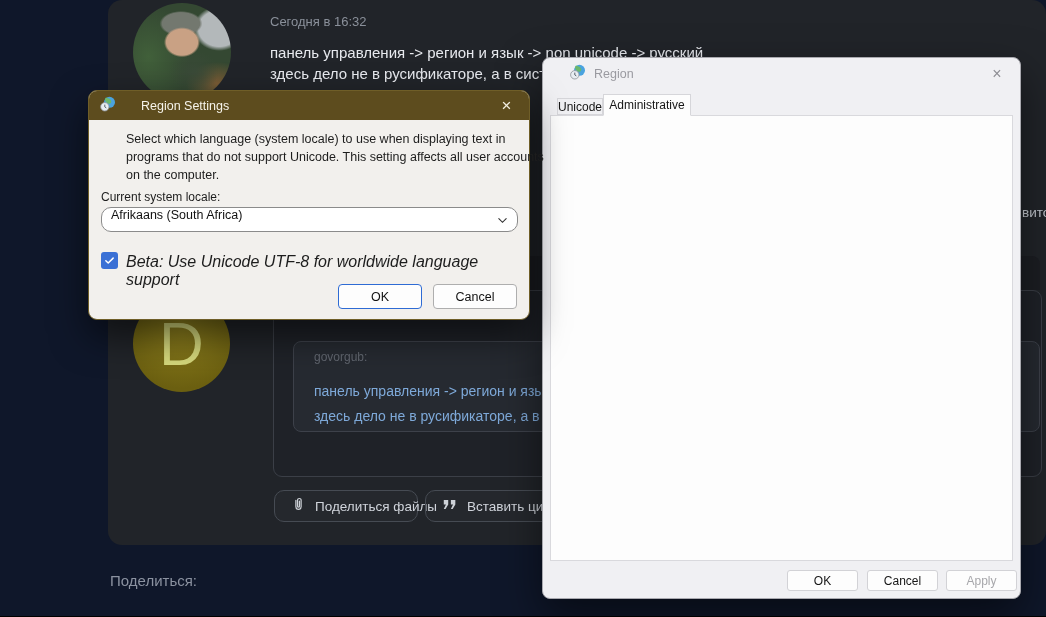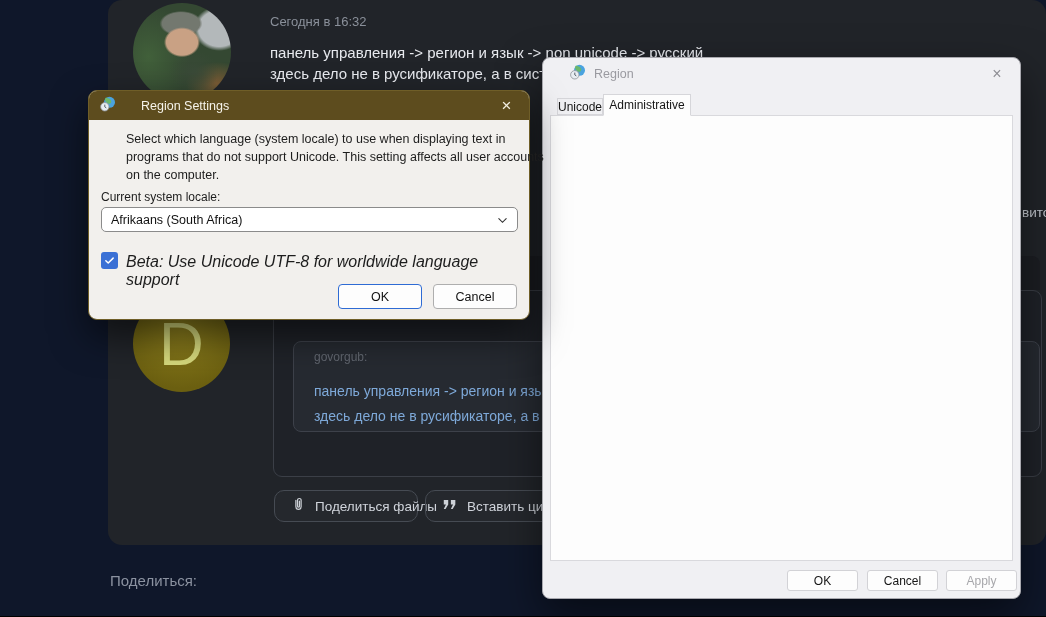--- a/index.html
+++ b/index.html
@@ -45,21 +45,21 @@
   .rs{position:absolute;left:88px;top:90px;width:442px;height:230px;background:#f2f0ed;
       border:1px solid #6f5e28;border-radius:9px;box-shadow:0 16px 36px rgba(0,0,0,.55);z-index:30;box-sizing:border-box;}
   .rs-tb{position:absolute;left:0;top:0;right:0;height:29px;background:#5d4c1e;border-radius:8px 8px 0 0;
          display:flex;align-items:center;padding-left:11px;gap:25px;}
   .rs-title{font-size:12.5px;color:#f6f3ea;}
   .rs-close{position:absolute;right:0;top:0;width:45px;height:29px;display:flex;align-items:center;
             justify-content:center;color:#f3efe2;font-size:17px;border-top-right-radius:8px;cursor:default;}
   .rs-desc{position:absolute;left:12px;top:39px;width:424px;font-size:12.5px;line-height:18px;color:#1d1d1d;margin-left:25px;}
   .rs-label{position:absolute;left:12px;top:99px;font-size:12px;color:#1d1d1d;}
   .rs-select{position:absolute;left:12px;top:116px;width:417px;height:25px;background:#fff;
-             border:1px solid #8b8b8b;border-radius:5px;display:flex;align-items:center;
+             border:1px solid #8b8b8b;border-radius:10px;display:flex;
              padding-left:9px;font-size:12.5px;color:#111;box-sizing:border-box;}
   .rs-chev{position:absolute;right:9px;top:7px;}
   .rs-check{position:absolute;left:12px;top:161px;width:17px;height:17px;background:#3a70d5;
             border-radius:3px;display:flex;align-items:center;justify-content:center;}
   .rs-checklabel{position:absolute;left:37px;top:162px;font-size:16px;color:#1d1d1d;font-style:italic;}
   .rs-btn{position:absolute;top:193px;width:84px;height:25px;background:#fdfdfd;border-radius:4px;
           display:flex;align-items:center;justify-content:center;font-size:12.5px;color:#111;box-sizing:border-box;}
   .rs-ok{left:249px;border:1.5px solid #2e6bd4;}
   .rs-cancel{left:344px;border:1px solid #aeaeae;}
 

